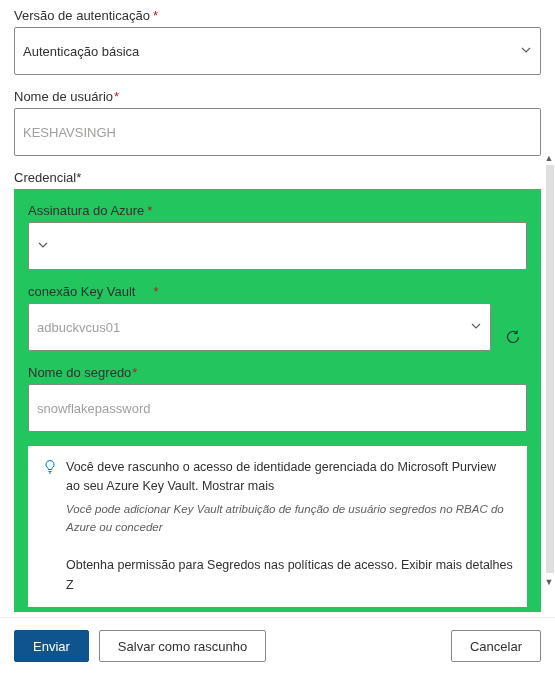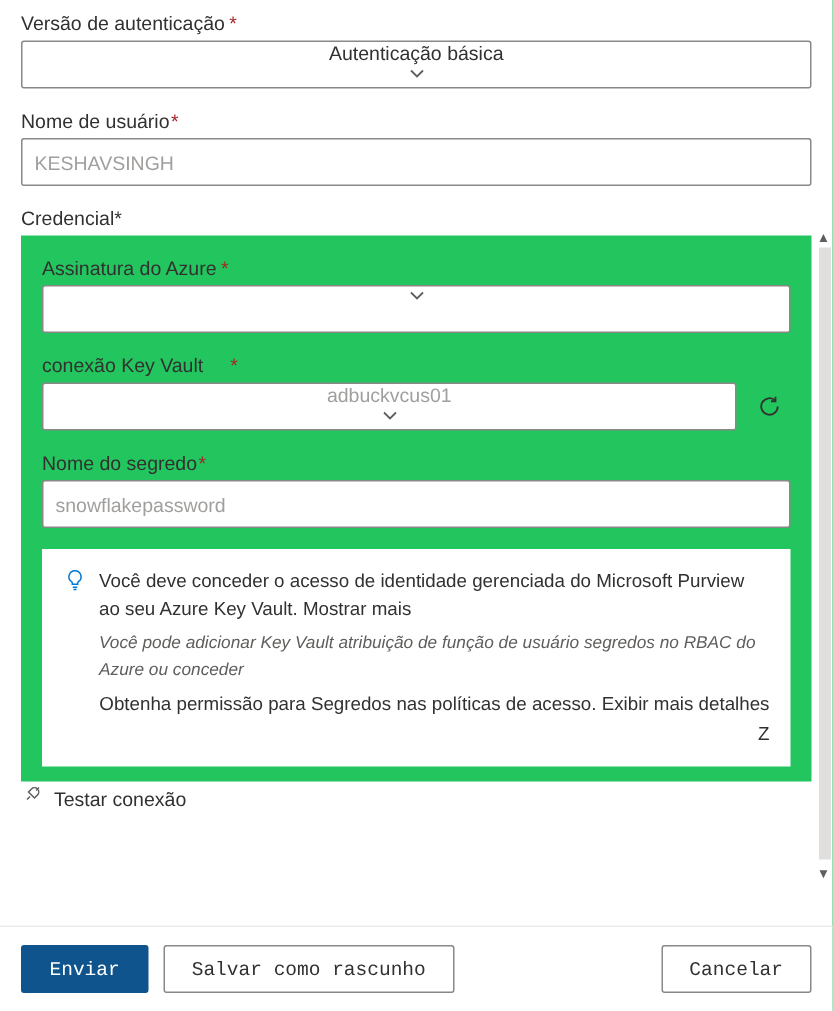--- a/index.html
+++ b/index.html
@@ -20,80 +20,78 @@
     }
     .label {
       font-size: 13px;
       color: #323130;
       margin-bottom: 4px;
       display: block;
     }
     .req { color: #a4262c; margin-left: 3px; }
     .input, .select {
       width: 100%;
-      height: 32px;
+      height: 48px;
       border: 1px solid #8a8886;
       border-radius: 2px;
       padding: 0 8px;
       font-size: 13px;
       font-family: inherit;
       background: #fff;
       color: #323130;
-      flex-direction: column;
     }
     .select {
       display: flex;
       align-items: center;
       justify-content: space-between;
       cursor: pointer;
     }
     .select .val { flex: 1; color: #323130; }
     .select .placeholder, .input::placeholder { color: #a19f9d; }
     .field { margin-bottom: 14px; }
     .credential-block {
       background: #22c55e;
       padding: 14px 14px 10px 14px;
       margin-top: 2px;
     }
-    .kv-row { display: flex; align-items: center; gap: 8px; }
+    .kv-row { display: flex; align-items: flex-end; gap: 8px; }
     .kv-row .select { flex: 1; }
     .refresh-btn {
       width: 28px; height: 28px;
       display: flex; align-items: center; justify-content: center;
       cursor: pointer;
       border-radius: 2px;
     }
     .info-box {
       background: #fff;
       padding: 12px 14px;
       margin-top: 6px;
       font-size: 12.5px;
       line-height: 1.55;
       color: #323130;
     }
     .info-box .row1 { display: flex; gap: 8px; align-items: flex-start; }
     .bulb { flex-shrink: 0; margin-top: 1px; }
     .info-box .small { font-size: 11.5px; color: #605e5c; margin-left: 24px; margin-top: 4px; font-style: italic; }
-    .info-box .line3 { margin-left: 24px; margin-top: 4px; text-align: right; }
+    .info-box .line3 { margin-left: 24px; margin-top: 20px; }
     .test-row {
       display: flex; align-items: flex-end; gap: 6px;
       margin: 0 0 2px 0;
       font-size: 13px;
       color: #323130;
     }
     .footer {
       position: absolute;
       bottom: 0; left: 0; right: 0;
       border-top: 1px solid #edebe9;
       padding: 12px 14px;
       display: flex;
       align-items: center;
       gap: 10px;
       background: #fff;
-      font-family: Liberation Mono, monospace;
     }
     .btn {
       height: 32px;
       padding: 0 18px;
       border: 1px solid #8a8886;
       border-radius: 2px;
       background: #fff;
       font-size: 13px;
       font-family: inherit;
       cursor: pointer;
@@ -201,21 +199,21 @@
 
 
     <div class="info-box">
       <div class="row1">
         <span class="bulb">
           <svg width="16" height="16" viewBox="0 0 16 16">
             <path d="M8 1.5a4 4 0 0 0-2.3 7.3c.3.2.5.6.5 1v.7h3.6v-.7c0-.4.2-.8.5-1A4 4 0 0 0 8 1.5z" stroke="#0078d4" stroke-width="1" fill="none"></path>
             <path d="M6.5 12.5h3M7 14h2" stroke="#0078d4" stroke-width="1"></path>
           </svg>
         </span>
-        <span>Você deve conceder o acesso de identidade gerenciada do Microsoft Purview ao seu Azure Key Vault. Mostrar mais</span>
+        <span>Você deve rascunho o acesso de identidade gerenciada do Microsoft Purview ao seu Azure Key Vault. Mostrar mais</span>
       </div>
       <div class="small">Você pode adicionar Key Vault atribuição de função de usuário segredos no RBAC do Azure ou conceder</div>
       <div class="line3">Obtenha permissão para Segredos nas políticas de acesso. Exibir mais detalhes Z</div>
     </div>
 
   </div>
 
   <div class="test-row">
     <span>
       <svg width="16" height="16" viewBox="0 0 16 16">

